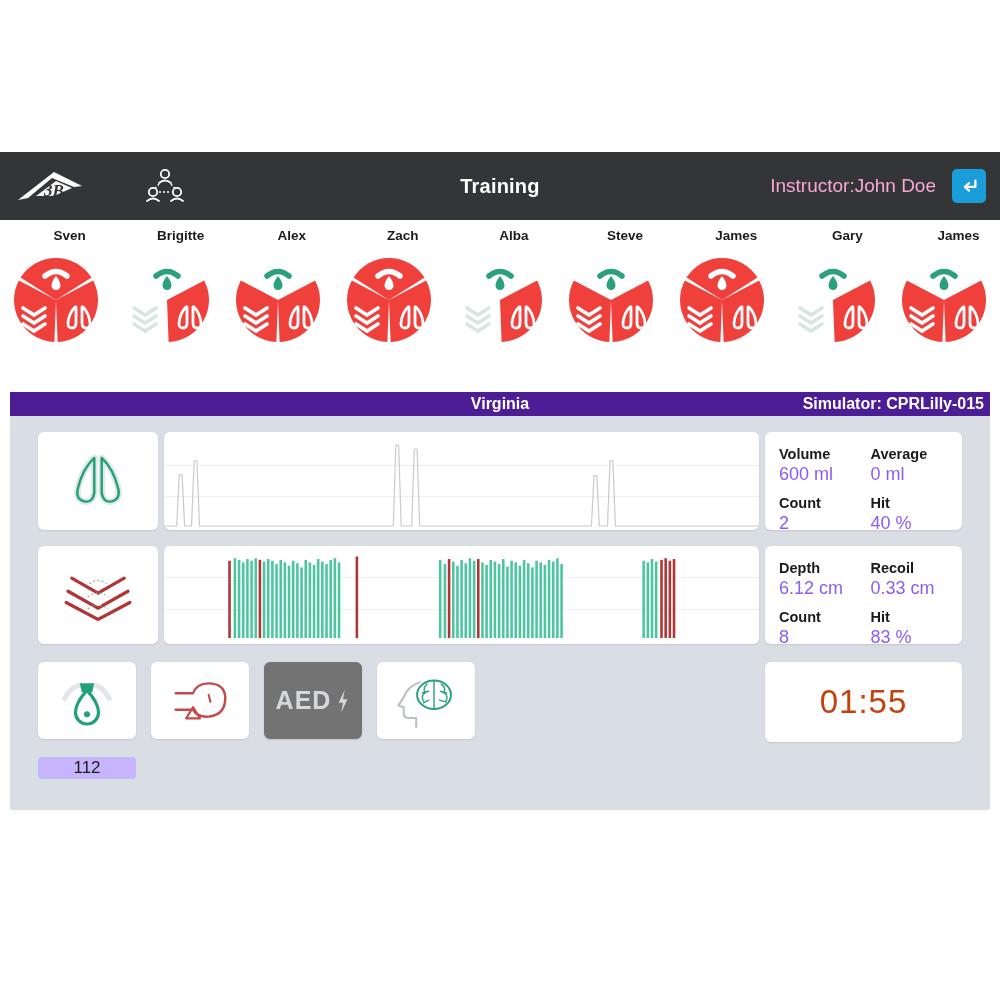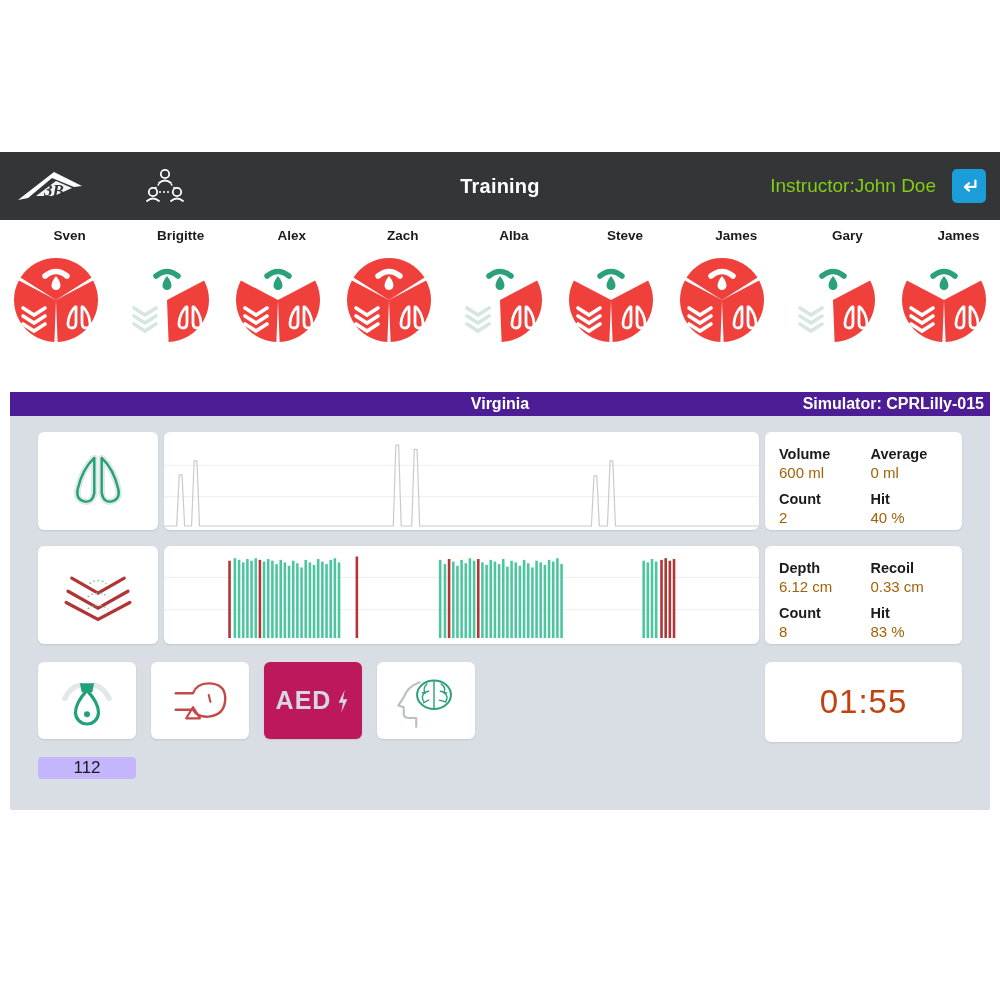--- a/index.html
+++ b/index.html
@@ -19,21 +19,21 @@
   .logo-3b { margin-left: 14px; width: 72px; height: 40px; }
   .group-icon { margin-left: 20px; width: 44px; height: 42px; }
   .header-title {
     position: absolute; left: 0; right: 0; text-align: center;
     color: #ffffff; font-size: 20px; font-weight: bold;
     letter-spacing: 0.2px;
   }
   .header-right {
     position: absolute; right: 14px; display: flex; align-items: center; gap: 16px;
   }
-  .instructor-label { color: #84cc16; font-size: 19px; }
+  .instructor-label { color: #f9a8d4; font-size: 19px; }
   .enter-btn {
     width: 34px; height: 34px; border-radius: 5px;
     background: #1b9dd9; display: flex; align-items: center; justify-content: center;
     border: none; cursor: pointer;
   }
 
   
   .students {
     position: absolute; left: 0; top: 228px; width: 1000px; height: 130px;
     display: flex; justify-content: space-around; align-items: flex-start;
@@ -73,34 +73,34 @@
     box-shadow: 0 1px 2px rgba(0,0,0,0.10);
   }
   .icon-card { width: 120px; display: flex; align-items: center; justify-content: center; }
   .chart-card { flex: 1; position: relative; overflow: hidden; }
   .stats-card {
     width: 197px; padding: 14px 0 0 14px;
     display: grid; grid-template-columns: 1fr 1fr;
     grid-auto-rows: min-content; row-gap: 2px;
   }
   .stat-key { font-size: 14.5px; font-weight: bold; color: #1b1b1b; }
-  .stat-val { font-size: 15px; color: #a16207; margin-bottom: 8px; }
+  .stat-val { font-size: 18px; color: #8b5cf6; margin-bottom: 8px; }
 
   
   .bottom {
     display: flex; align-items: flex-start;
     margin: 18px 28px 0 28px; height: 110px; position: relative;
   }
   .tool-wrap { display: flex; flex-direction: column; align-items: center; margin-right: 15px; }
   .tool {
     width: 98px; height: 77px; background: #ffffff; border-radius: 6px;
     box-shadow: 0 1px 2px rgba(0,0,0,0.10);
     display: flex; align-items: center; justify-content: center; cursor: pointer;
   }
-  .tool.muted { background: #be185d; }
+  .tool.muted { background: #737373; }
   .tool-badge {
     margin-top: 18px; width: 98px; height: 22px; background: #c4b5fd;
     border-radius: 4px; display: flex; align-items: center; justify-content: center;
     font-size: 17px; color: #1b1b1b;
   }
   .tool-spacer { width: 98px; height: 22px; margin-top: 6px; }
   .aed-text { font-size: 25px; font-weight: bold; color: #d5d8dc; letter-spacing: 1px; }
   .timer {
     position: absolute; right: 0; top: 0;
     width: 197px; height: 80px; background: #ffffff; border-radius: 6px;

